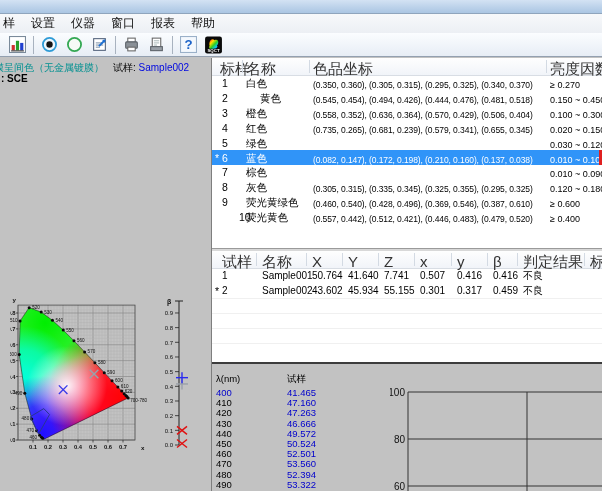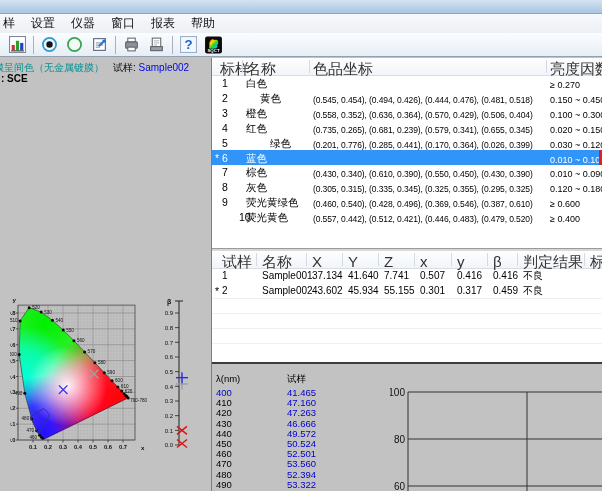--- a/index.html
+++ b/index.html
@@ -414,20 +414,21 @@
           <span class="th" style="left: 34px;">名称</span>
           <span class="th" style="left: 101px;">色品坐标</span>
           <span class="th" style="left: 338px;">亮度因数</span>
           <span class="thsep" style="left: 30px;"></span>
           <span class="thsep" style="left: 97px;"></span>
           <span class="thsep" style="left: 334px;"></span>
         </div>
         <div class="trow" style="top: 17px;">
           <span class="c" style="left: 10px;">1</span>
           <span class="c" style="left: 34px;">白色</span>
+          <span class="c coords" style="left: 101px;">(0.350, 0.360), (0.305, 0.315), (0.295, 0.325), (0.340, 0.370)</span>
           <span class="c fac" style="left: 338px;">≥ 0.270</span>
         </div>
         <div class="trow" style="top: 32px;">
           <span class="c" style="left: 10px;">2</span>
           <span class="c" style="left: 34px; margin-left: 14px;">黄色</span>
           <span class="c coords" style="left: 101px;">(0.545, 0.454), (0.494, 0.426), (0.444, 0.476), (0.481, 0.518)</span>
           <span class="c fac" style="left: 338px;">0.150 ~ 0.450</span>
         </div>
         <div class="trow" style="top: 47px;">
           <span class="c" style="left: 10px;">3</span>
@@ -436,35 +437,34 @@
           <span class="c fac" style="left: 338px;">0.100 ~ 0.300</span>
         </div>
         <div class="trow" style="top: 62px;">
           <span class="c" style="left: 10px;">4</span>
           <span class="c" style="left: 34px;">红色</span>
           <span class="c coords" style="left: 101px;">(0.735, 0.265), (0.681, 0.239), (0.579, 0.341), (0.655, 0.345)</span>
           <span class="c fac" style="left: 338px;">0.020 ~ 0.150</span>
         </div>
         <div class="trow" style="top: 77px;">
           <span class="c" style="left: 10px;">5</span>
-          <span class="c" style="left: 34px; margin-left: 24px;">绿色</span>
-          <span class="c coords" style="left: 101px;">(0.201, 0.776), (0.285, 0.441), (0.170, 0.364), (0.026, 0.399)</span>
+          <span class="c" style="left: 34px;">绿色</span>
           <span class="c fac" style="left: 338px;">0.030 ~ 0.120</span>
         </div>
         <div class="trow sel" style="top: 92px;">
           <span class="c" style="left: 3px;">*</span>
           <span class="c" style="left: 10px;">6</span>
           <span class="c" style="left: 34px;">蓝色</span>
+          <span class="c coords" style="left: 101px;">(0.082, 0.147), (0.172, 0.198), (0.210, 0.160), (0.137, 0.038)</span>
           <span class="c fac" style="left: 338px;">0.010 ~ 0.100</span>
           <div class="redmark"></div>
         </div>
         <div class="trow" style="top: 106px;">
           <span class="c" style="left: 10px;">7</span>
           <span class="c" style="left: 34px;">棕色</span>
-          <span class="c coords" style="left: 101px;">(0.430, 0.340), (0.610, 0.390), (0.550, 0.450), (0.430, 0.390)</span>
           <span class="c fac" style="left: 338px;">0.010 ~ 0.090</span>
         </div>
         <div class="trow" style="top: 121px;">
           <span class="c" style="left: 10px;">8</span>
           <span class="c" style="left: 34px;">灰色</span>
           <span class="c coords" style="left: 101px;">(0.305, 0.315), (0.335, 0.345), (0.325, 0.355), (0.295, 0.325)</span>
           <span class="c fac" style="left: 338px;">0.120 ~ 0.180</span>
         </div>
         <div class="trow" style="top: 136px;">
           <span class="c" style="left: 10px;">9</span>
@@ -497,21 +497,21 @@
           <span class="thsep" style="left: 166px;"></span>
           <span class="thsep" style="left: 202px;"></span>
           <span class="thsep" style="left: 239px;"></span>
           <span class="thsep" style="left: 275px;"></span>
           <span class="thsep" style="left: 305px;"></span>
           <span class="thsep" style="left: 372px;"></span>
         </div>
         <div class="trow" style="top: 17px;">
           <span class="c" style="left: 10px; font-size: 10px;">1</span>
           <span class="c" style="left: 50px; font-size: 10px;">Sample001</span>
-          <span class="c" style="left: 100px; font-size: 10px;">37.134</span>
+          <span class="c" style="left: 100px; font-size: 10px;">50.764</span>
           <span class="c" style="left: 136px; font-size: 10px;">41.640</span>
           <span class="c" style="left: 172px; font-size: 10px;">7.741</span>
           <span class="c" style="left: 208px; font-size: 10px;">0.507</span>
           <span class="c" style="left: 245px; font-size: 10px;">0.416</span>
           <span class="c" style="left: 281px; font-size: 10px;">0.416</span>
           <span class="c" style="left: 311px; font-size: 10px;">不良</span>
         </div>
         <div class="trow" style="top: 32px;">
           <span class="c" style="left: 3px;">*</span>
           <span class="c" style="left: 10px; font-size: 10px;">2</span>

